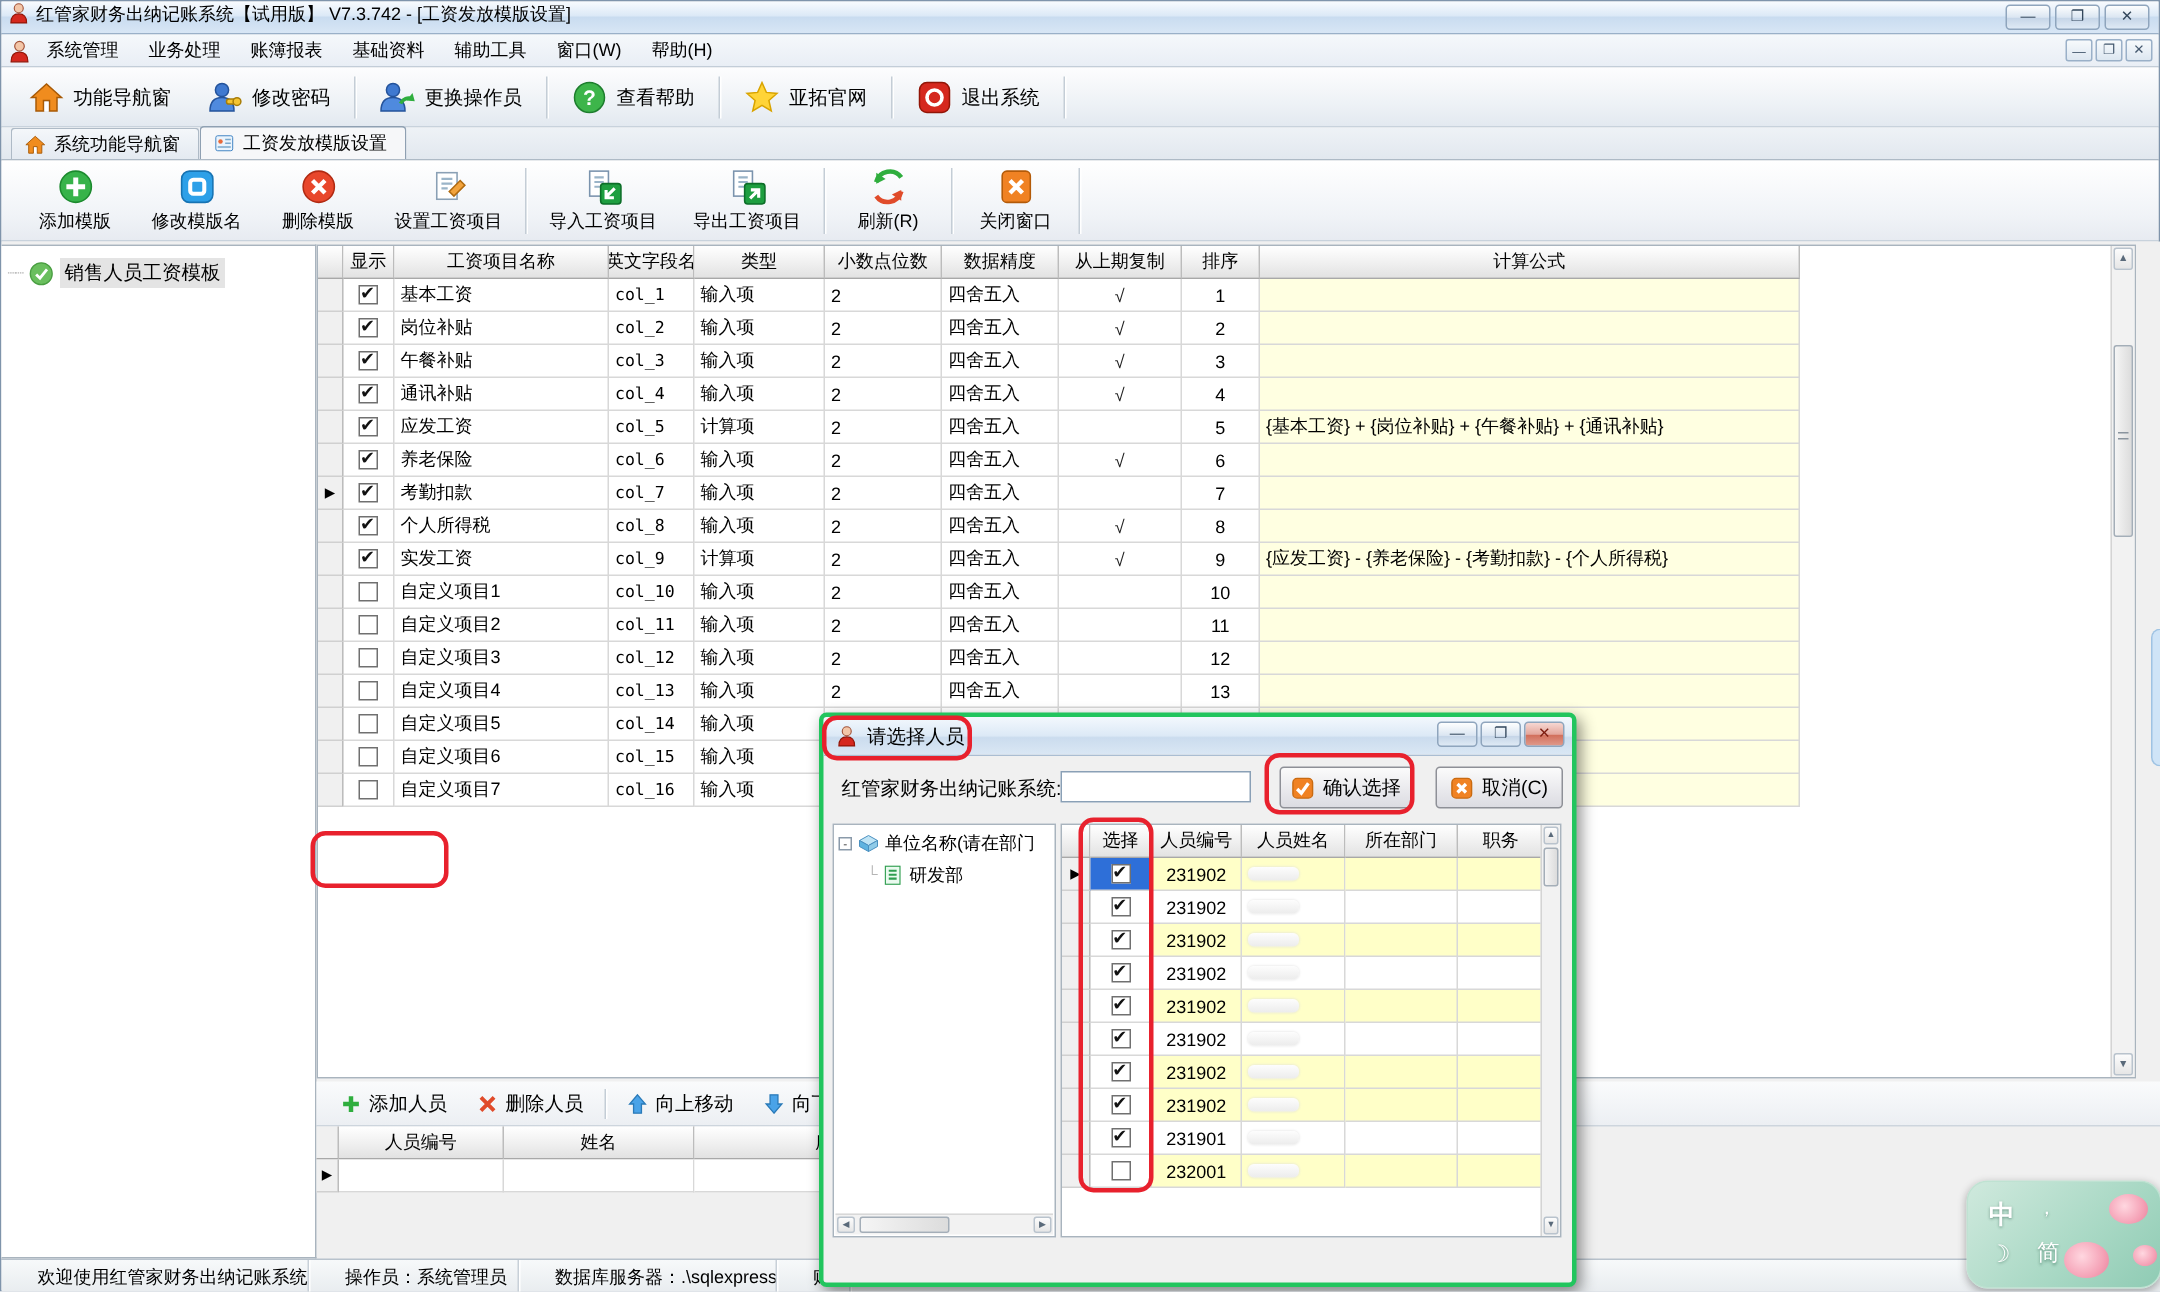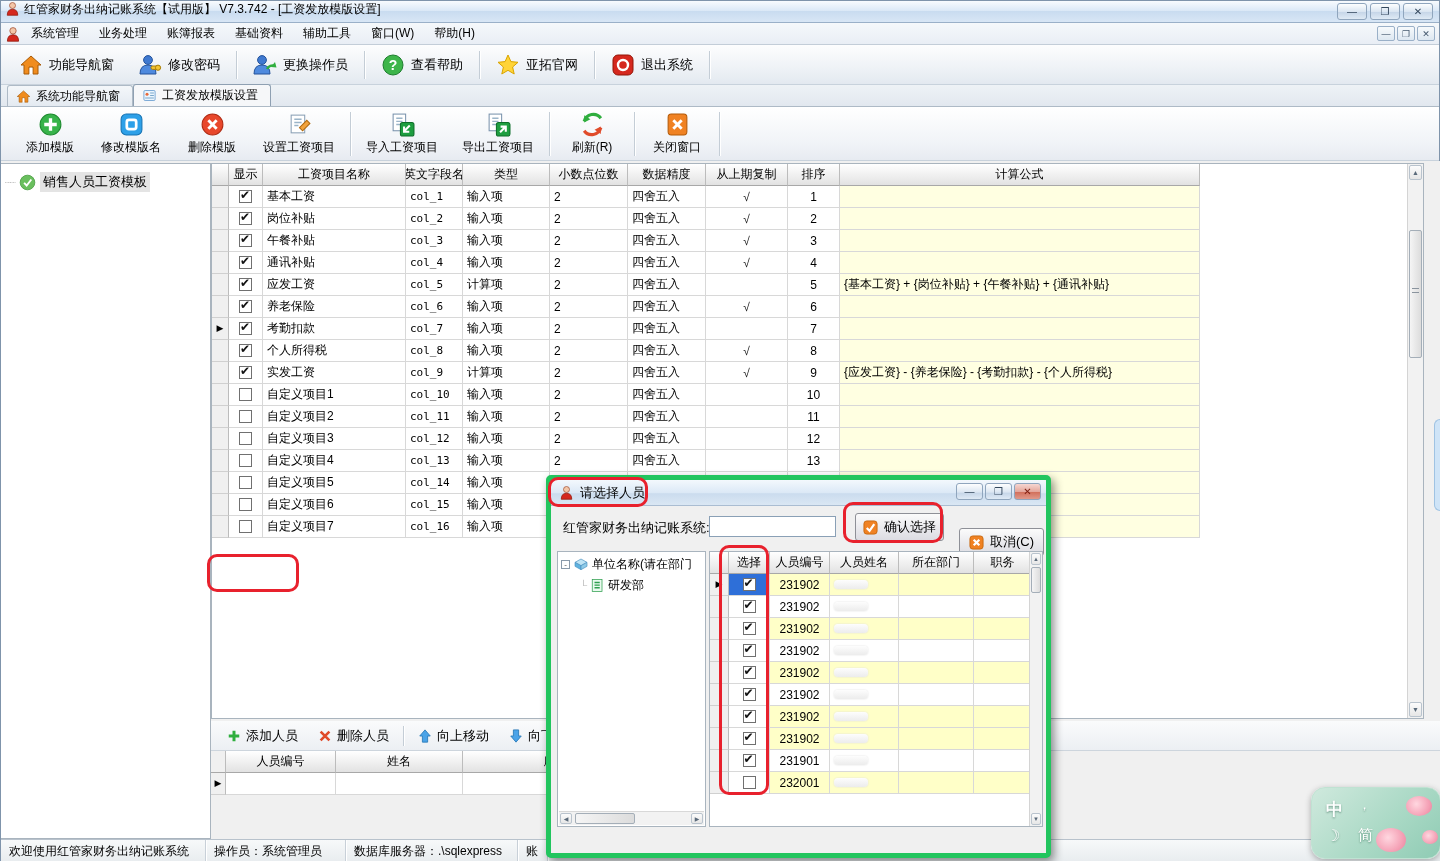--- a/index.html
+++ b/index.html
@@ -64,25 +64,25 @@
 
   .person-toolbar{position:absolute;left:210px;top:560px;width:1230px;height:30px;background:linear-gradient(#fafbfc,#eceff3);
     border-bottom:1px solid #cdd5dd;display:flex;align-items:center;padding-left:6px;}
   .pt-btn{display:flex;align-items:center;gap:5px;padding:3px 10px;font-size:13px;font-family:Liberation Mono, monospace;}
   .pt-sep{width:1px;height:20px;background:#c4cdd6;margin:0 4px;box-shadow:1px 0 0 #fff;}
   .lower-grid{position:absolute;left:210px;top:590px;}
 
   
   .statusbar{position:absolute;left:0;top:838px;width:1440px;height:23px;background:linear-gradient(#f7f9fa,#e8ecef);
     border-top:1px solid #b8c2cc;display:flex;align-items:center;font-size:12px;}
-  .sb-sec{height:100%;display:flex;align-items:center;padding:0 8px;border-right:1px solid #c8d0d8;box-shadow:1px 0 0 #fff;overflow:hidden;white-space:nowrap;}
+  .sb-sec{height:100%;display:flex;align-items:center;padding:0 24px;border-right:1px solid #c8d0d8;box-shadow:1px 0 0 #fff;overflow:hidden;white-space:nowrap;}
 
   
   .dialog{position:absolute;left:545px;top:474px;width:505px;height:383px;background:#f0f0f0;
-    border:5px solid #22c55e;border-radius:5px;box-shadow:3px 4px 10px rgba(0,0,0,.45);z-index:20;}
+    border:3px solid #22c55e;border-radius:5px;box-shadow:3px 4px 10px rgba(0,0,0,.45);z-index:20;}
   .dlg-title{height:26px;background:linear-gradient(180deg,#f3f8fd,#dcE9f6 50%,#cBdcee 55%,#dae7f4);border-bottom:1px solid #aabdd2;
     display:flex;align-items:center;padding:0 8px;border-radius:3px 3px 0 0;font-size:13px;gap:6px;}
   .dlg-winbtns{position:absolute;right:5px;top:3px;display:flex;gap:2px;}
   .dlg-winbtn{width:27px;height:17px;border:1px solid #8fa5bd;border-radius:3px;background:linear-gradient(180deg,#fdfefe,#dbe6f2 55%,#c6d6e8 60%,#dfeaf5);
     display:flex;align-items:center;justify-content:center;font-size:10px;color:#33475c;}
   .dlg-winbtn.close{background:linear-gradient(180deg,#f6d7d2,#e4a79c 50%,#d2705c 55%,#e0998a);color:#7c1d10;font-weight:bold;}
   .dlg-filter{position:absolute;left:0;top:26px;width:100%;height:44px;display:flex;align-items:center;padding-left:12px;font-size:13px;}
   .dlg-input{position:absolute;left:158px;top:36px;width:127px;height:21px;background:#fff;border:1px solid #8aa0b6;}
   .btn3d{background:linear-gradient(180deg,#fbfbfb,#e8e8ec 60%,#dcdce2);border:1px solid #8e9097;border-radius:3px;
     display:flex;align-items:center;justify-content:center;gap:6px;font-size:13px;}
@@ -687,21 +687,21 @@
     <input class="dlg-input" value="" style="">
     <div class="btn3d" style="position:absolute;left:304px;top:33px;width:89px;height:28px;">
       <span class="ico" id="confirm-icon">
           <svg width="15" height="15" viewBox="0 0 16 16">
             <rect x="1" y="1" width="14" height="14" rx="3" fill="#f08223" stroke="#c96a10"></rect>
             <path d="M4 8.5 L7 11.5 L12 4.5" stroke="#fff" stroke-width="2.4" fill="none"></path>
           </svg>
         </span>
       <span>确认选择</span>
     </div>
-    <div class="btn3d" style="position:absolute;left:408px;top:48px;width:85px;height:28px;">
+    <div class="btn3d" style="position:absolute;left:408px;top:33px;width:85px;height:28px;">
       <span class="ico" id="cancel-icon">
           <svg width="15" height="15" viewBox="0 0 16 16">
             <rect x="1" y="1" width="14" height="14" rx="3" fill="#f08223" stroke="#c96a10"></rect>
             <path d="M5 5 L11 11 M11 5 L5 11" stroke="#fff" stroke-width="2.4"></path>
           </svg>
         </span>
       <span>取消(C)</span>
     </div>
 
     <div class="dlg-body">

